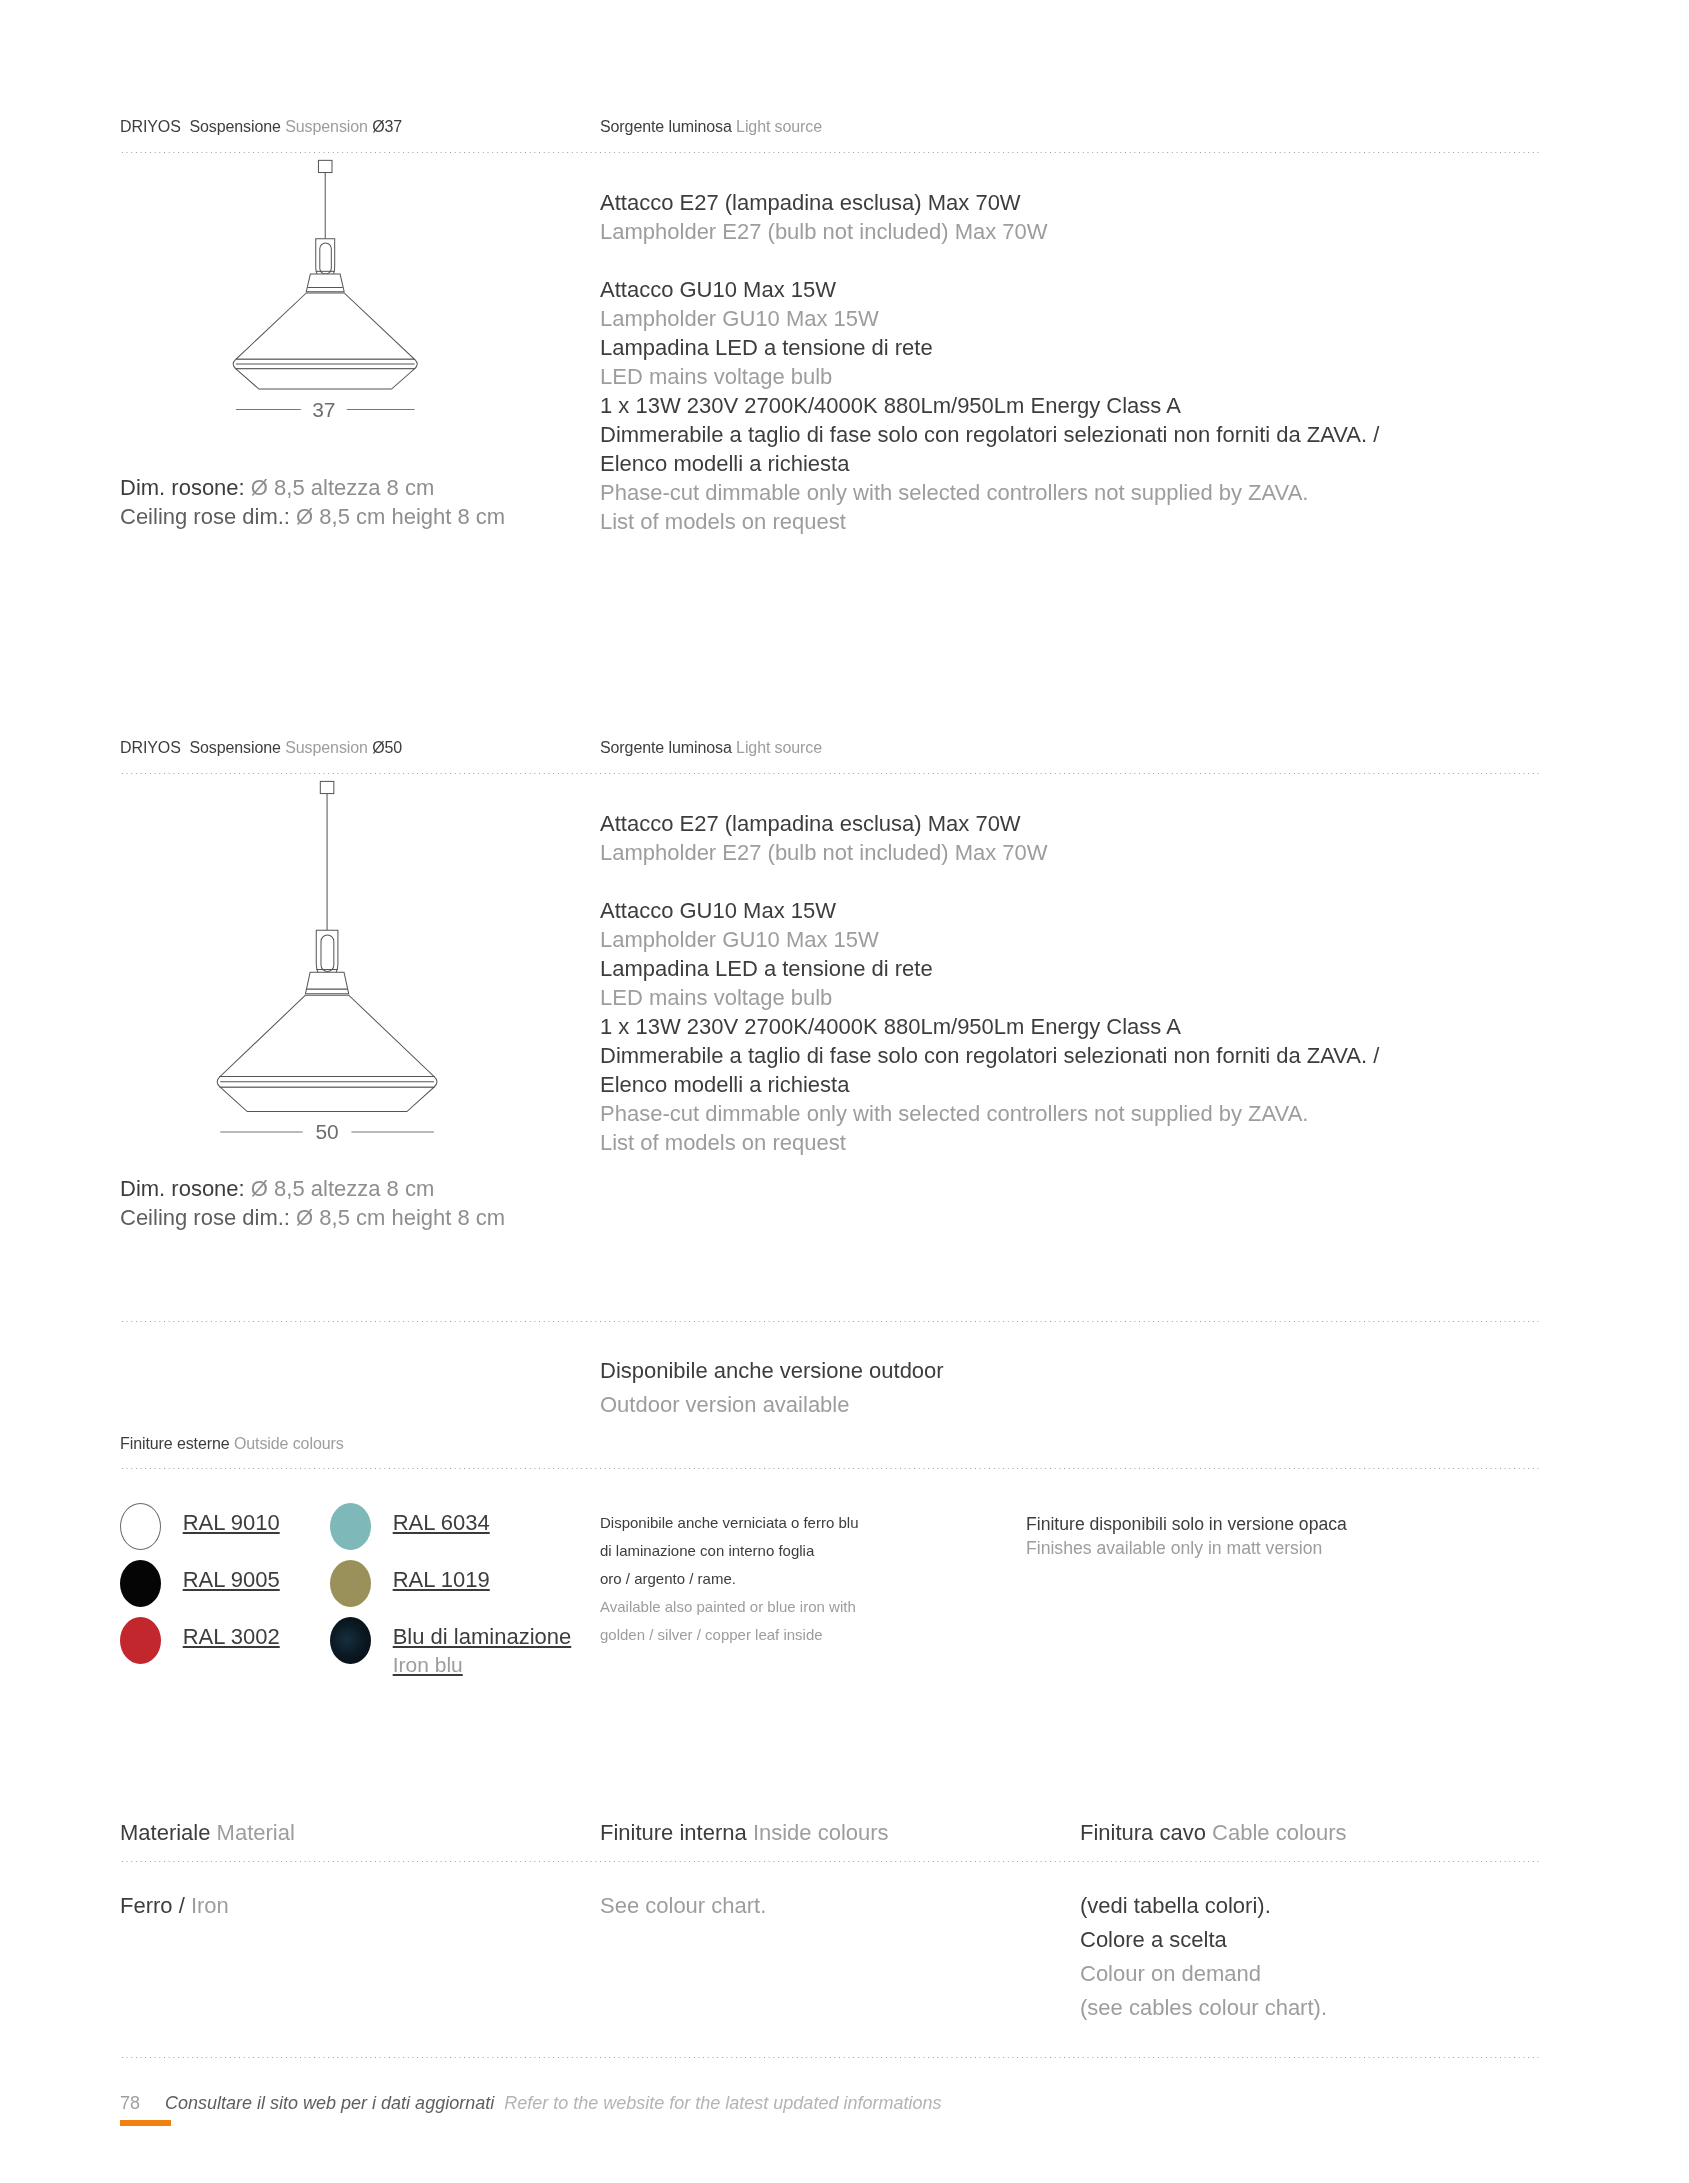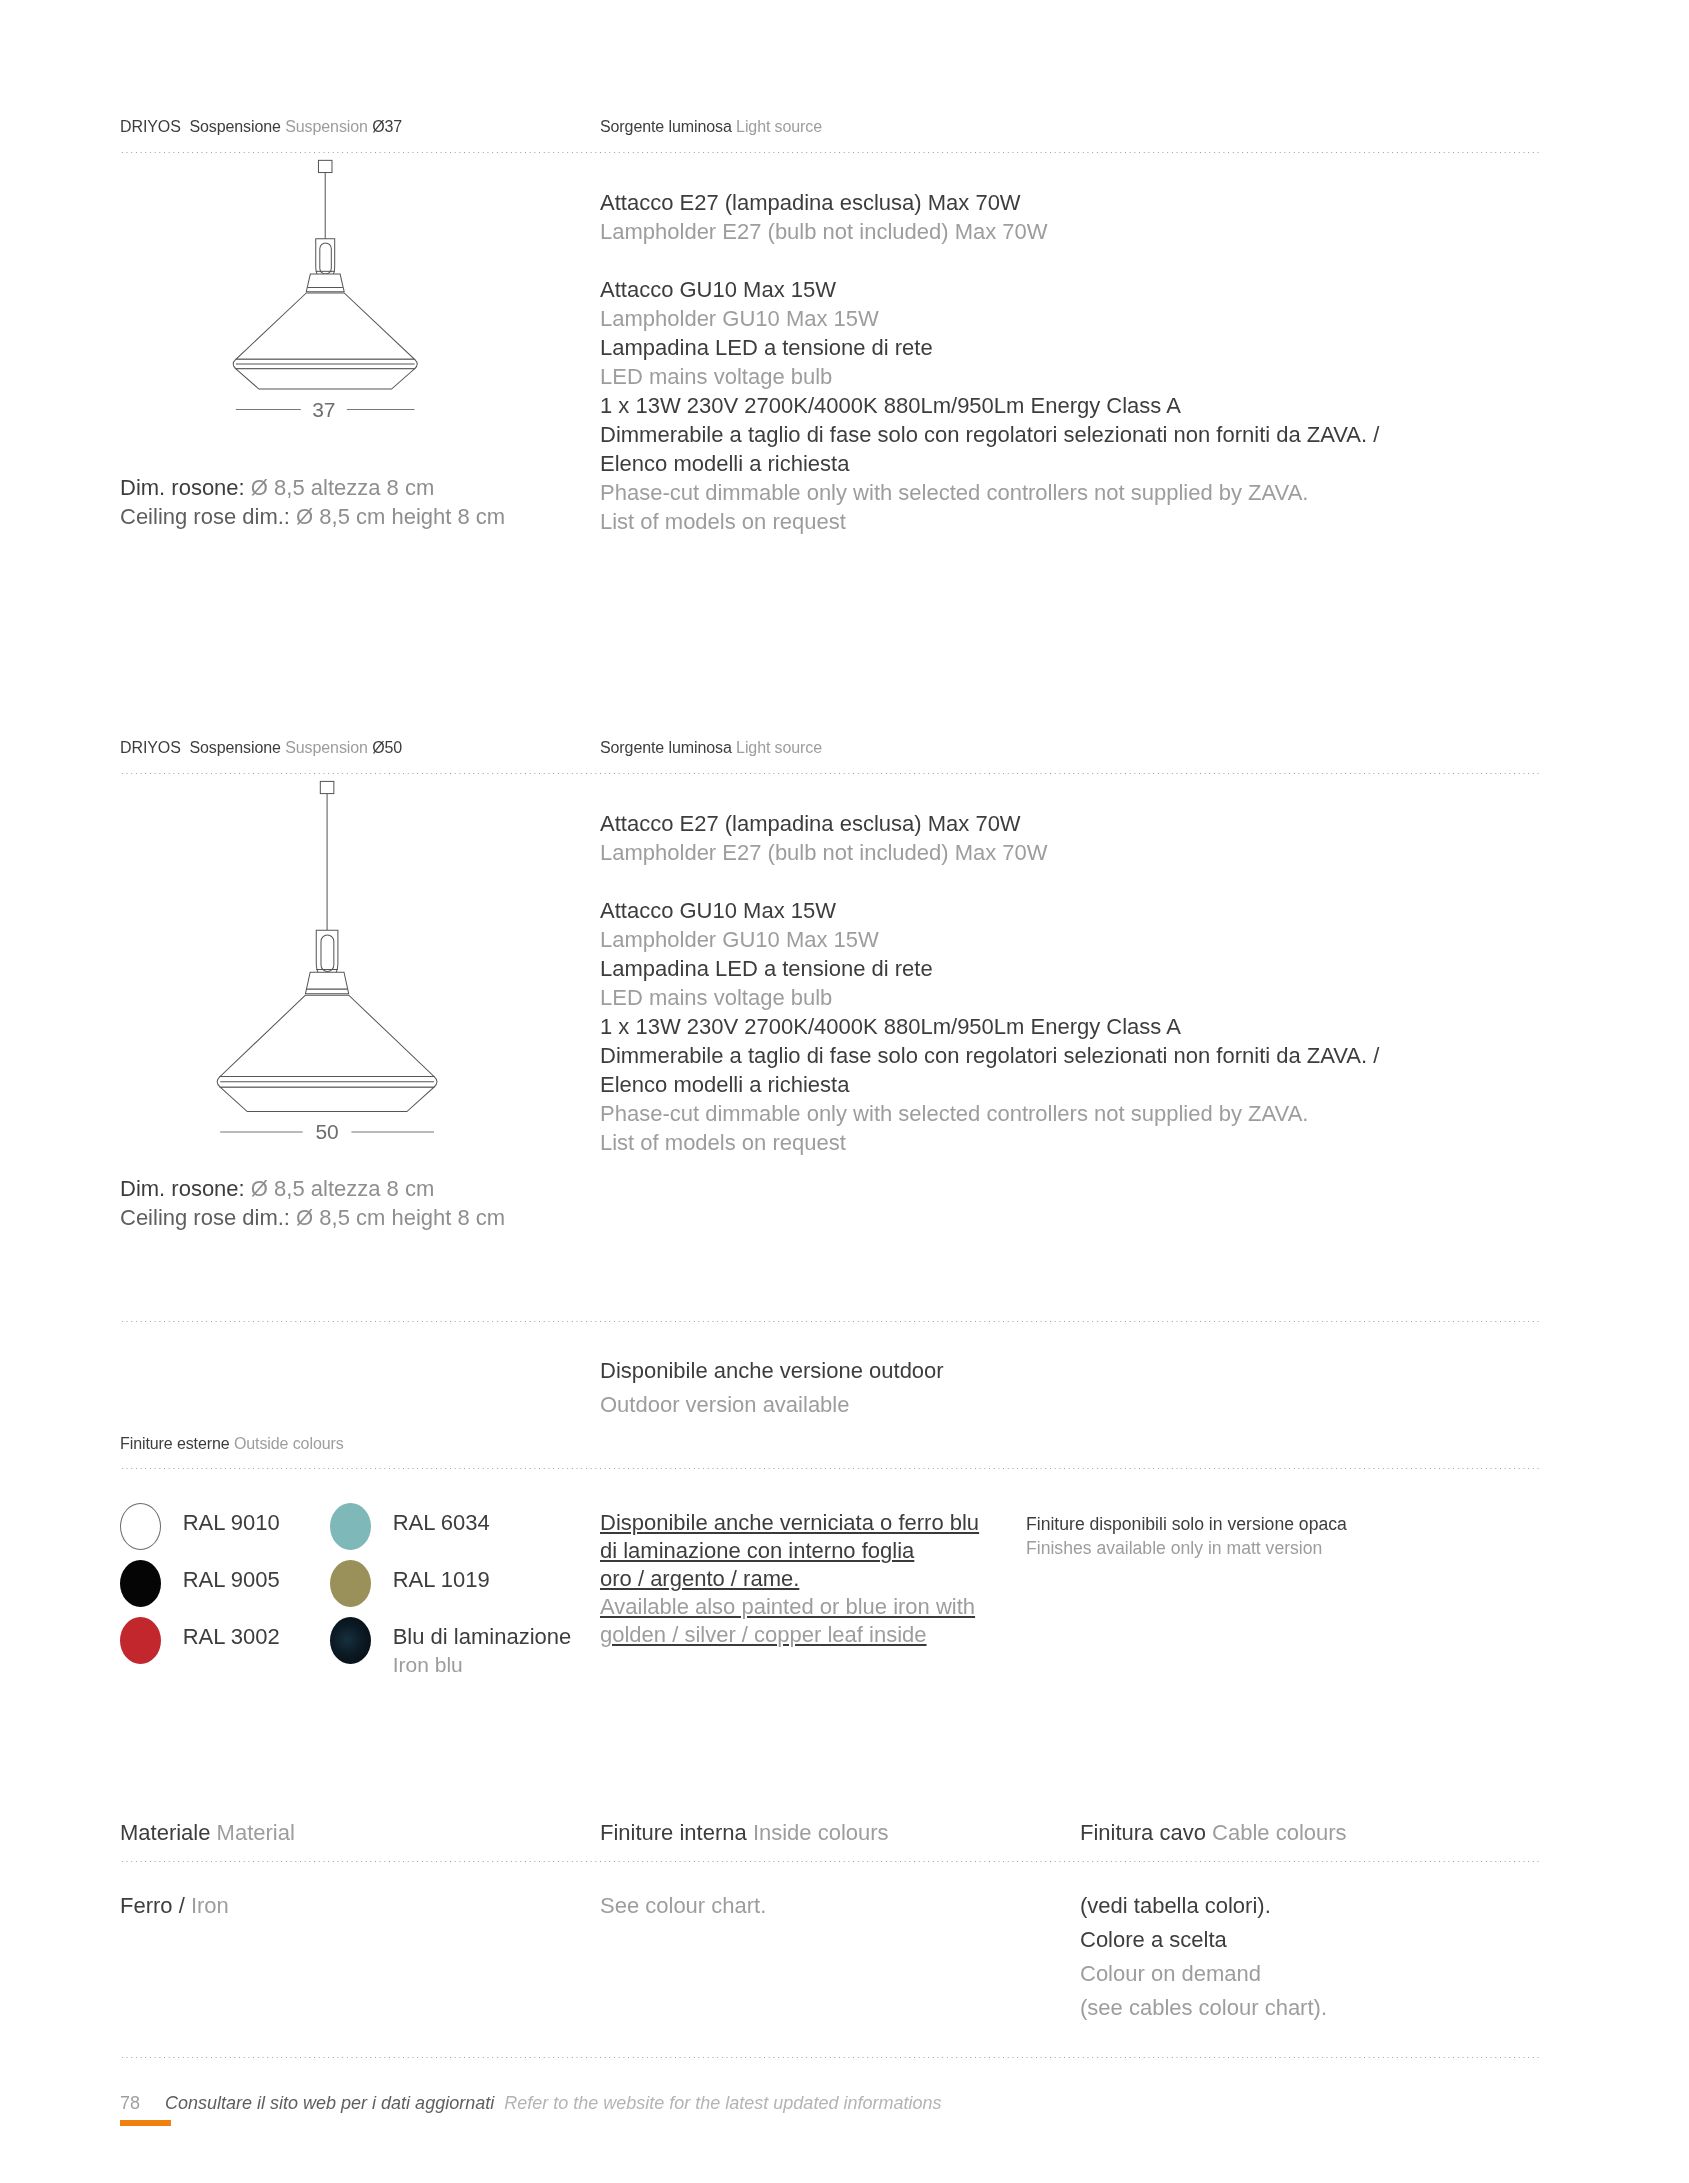--- a/index.html
+++ b/index.html
@@ -96,20 +96,21 @@
   .swatch-grid {
     width: 480px;
     display: flex;
     flex-wrap: wrap;
   }
   .sw-col { width: 210px; }
   .sw-row {
     display: flex;
     align-items: flex-start;
     height: 57px;
+    text-decoration: underline;
   }
   .dot {
     width: 41px;
     height: 47px;
     border-radius: 50%;
     flex: none;
     margin-top: 1.4px;
   }
   .dot.outline {
     background: #ffffff;
@@ -120,24 +121,23 @@
     font-size: 22px;
     line-height: 28px;
     padding-top: 8px;
     white-space: nowrap;
   }
   .sw-label .n1 { color: #3d3d3d; display: block; }
   .sw-label .n2 { color: #9d9d9d; display: block; font-size: 21px; }
 
   .paint-note {
     width: 406px;
-    font-size: 22px;
+    font-size: 15px;
     line-height: 28px;
     padding-top: 8px;
-    text-decoration: underline;
   }
   .paint-note div { white-space: nowrap; }
 
   .matt-note {
     font-size: 17.6px;
     line-height: 24px;
     padding-top: 10.8px;
     padding-left: 20px;
     white-space: nowrap;
   }

